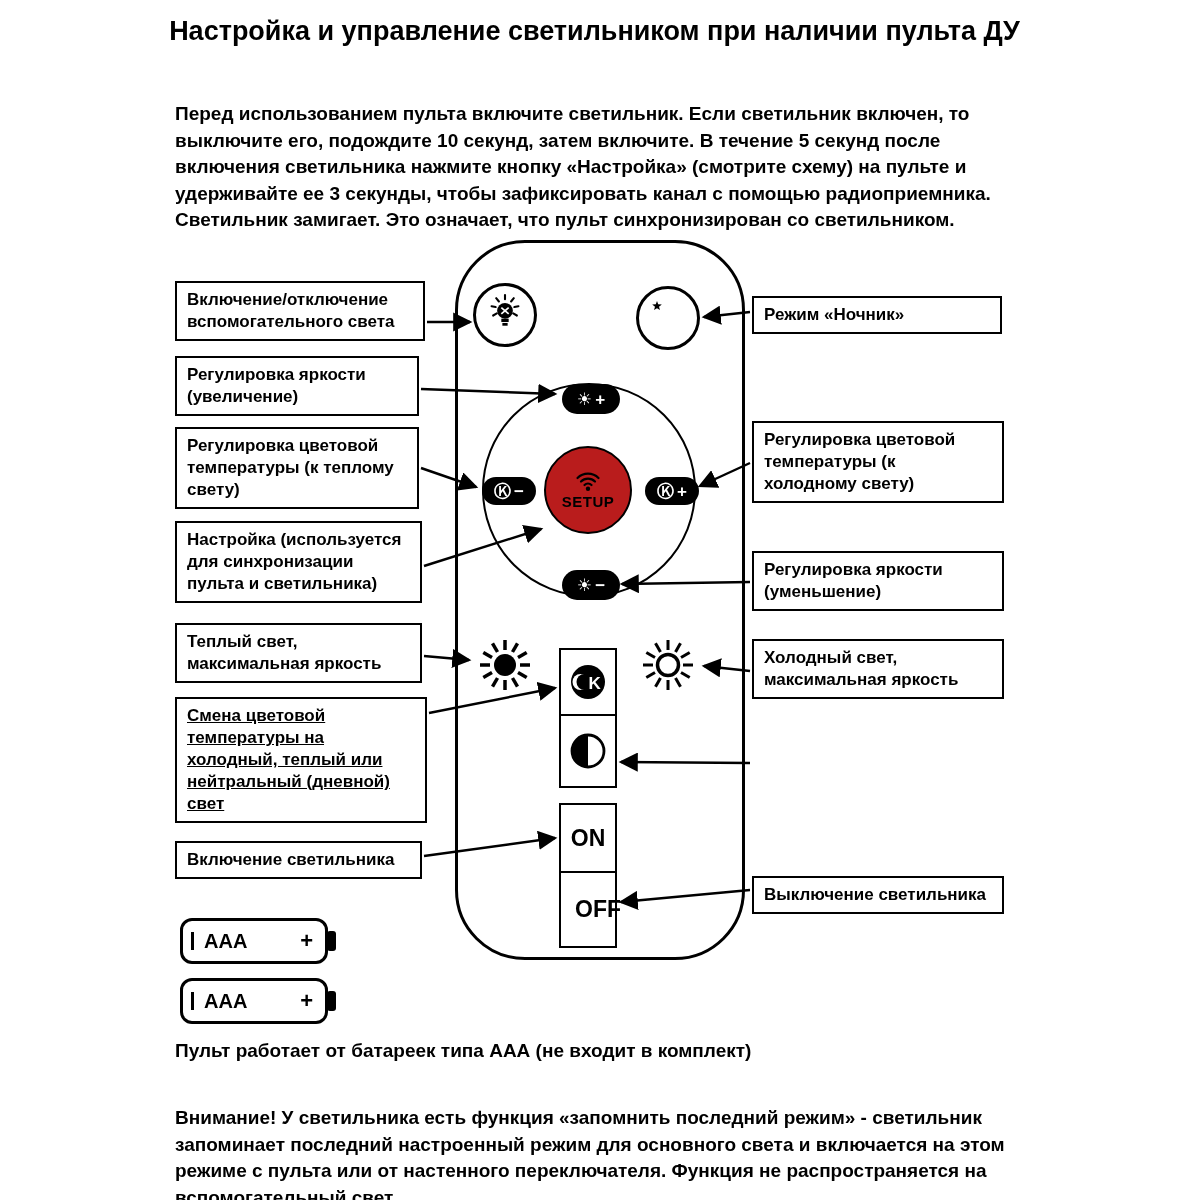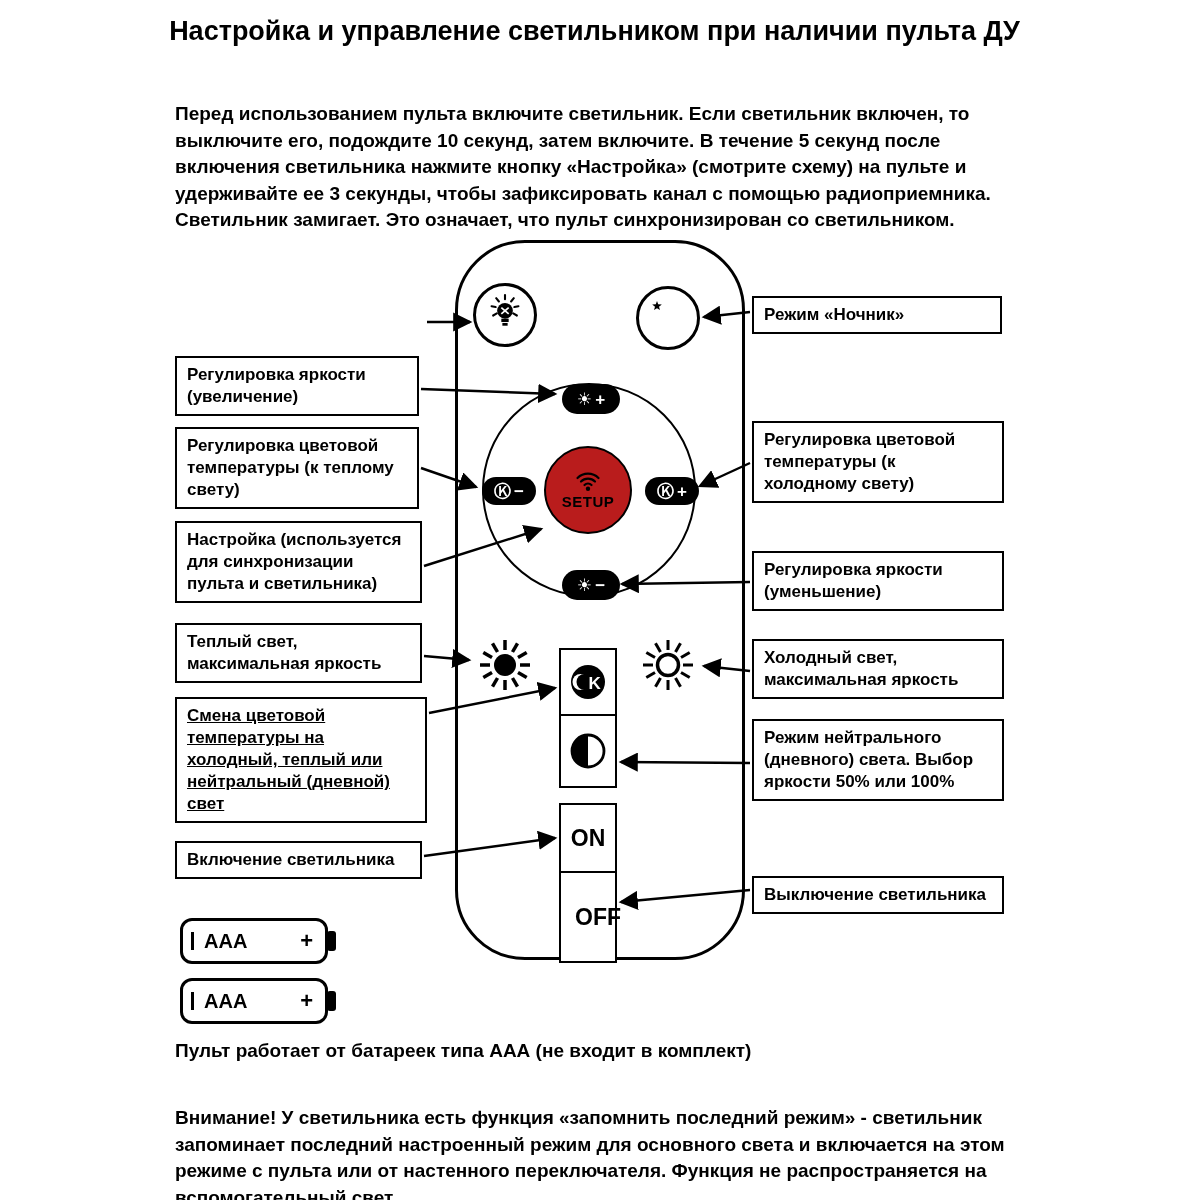--- a/index.html
+++ b/index.html
@@ -173,37 +173,37 @@
       <svg width="46" height="46" viewBox="0 0 46 46">
         <circle cx="23" cy="23" r="16" fill="#fff" stroke="#000" stroke-width="2.8"></circle>
         <path d="M 23 7 A 16 16 0 0 0 23 39 Z" fill="#000"></path>
       </svg>
     </div>
 
     <div class="col-btn" style="top:560px;height:70px;">
       <span>ON</span>
     </div>
 
-    <div class="col-btn" style="top:628px;height:92px;padding-left:20px;">
+    <div class="col-btn" style="top:628px;height:77px;padding-left:20px;">
       <span>OFF</span>
     </div>
   </div>
 
+  <div class="callout" style="left:175px;top:281px;width:250px;">Включение/отключение вспомогательного света</div>
   <div class="callout" style="left:175px;top:356px;width:244px;">Регулировка яркости (увеличение)</div>
   <div class="callout" style="left:175px;top:427px;width:244px;">Регулировка цветовой температуры (к теплому свету)</div>
   <div class="callout" style="left:175px;top:521px;width:247px;">Настройка (используется для синхронизации пульта и светильника)</div>
   <div class="callout" style="left:175px;top:623px;width:247px;">Теплый свет, максимальная яркость</div>
   <div class="callout" style="left:175px;top:697px;width:252px;text-decoration:underline;">Смена цветовой температуры на холодный, теплый или нейтральный (дневной) свет</div>
   <div class="callout" style="left:175px;top:841px;width:247px;">Включение светильника</div>
 
   <div class="callout" style="left:752px;top:421px;width:252px;">Регулировка цветовой температуры (к холодному свету)</div>
   <div class="callout" style="left:752px;top:296px;width:250px;">Режим «Ночник»</div>
   <div class="callout" style="left:752px;top:551px;width:252px;">Регулировка яркости (уменьшение)</div>
   <div class="callout" style="left:752px;top:639px;width:252px;">Холодный свет, максимальная яркость</div>
-  <div class="callout" style="left:752px;top:719px;width:252px;">Режим нейтрального (дневного) света. Выбор яркости 50% или 100%</div>
   <div class="callout" style="left:752px;top:876px;width:252px;">Выключение светильника</div>
 
   <svg class="arrows" width="1200" height="1200" viewBox="0 0 1200 1200">
     <defs>
       <marker id="ah" markerWidth="9" markerHeight="8" refX="7" refY="4" orient="auto">
         <path d="M0,0 L8,4 L0,8 Z" fill="#000"></path>
       </marker>
     </defs>
     <g stroke="#000" stroke-width="2.4">
       <line x1="427" y1="322" x2="470" y2="322" marker-end="url(#ah)"></line>

